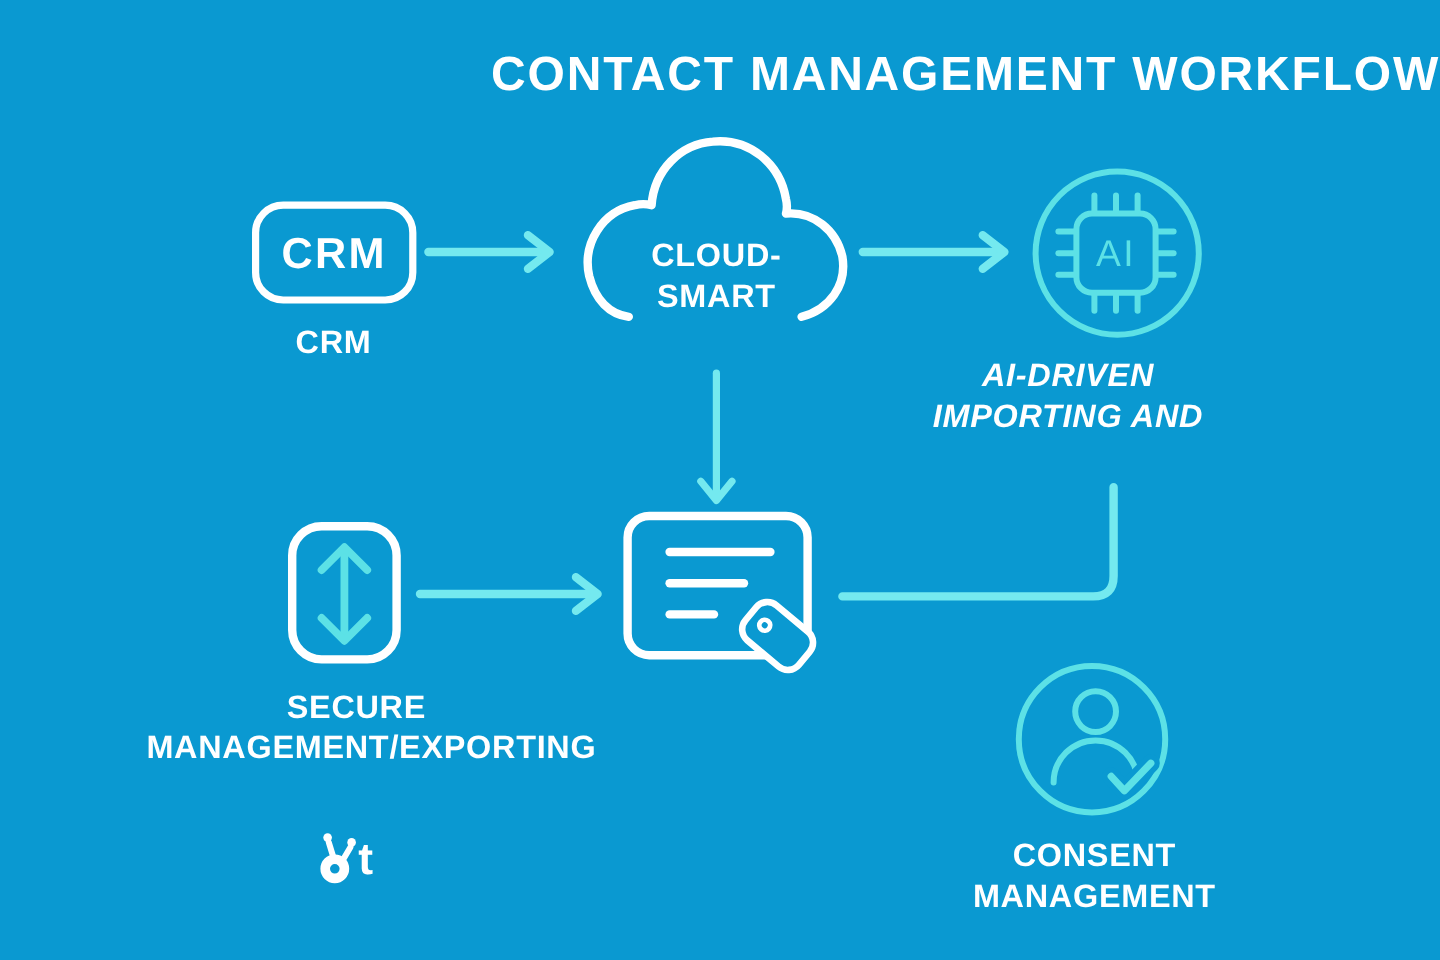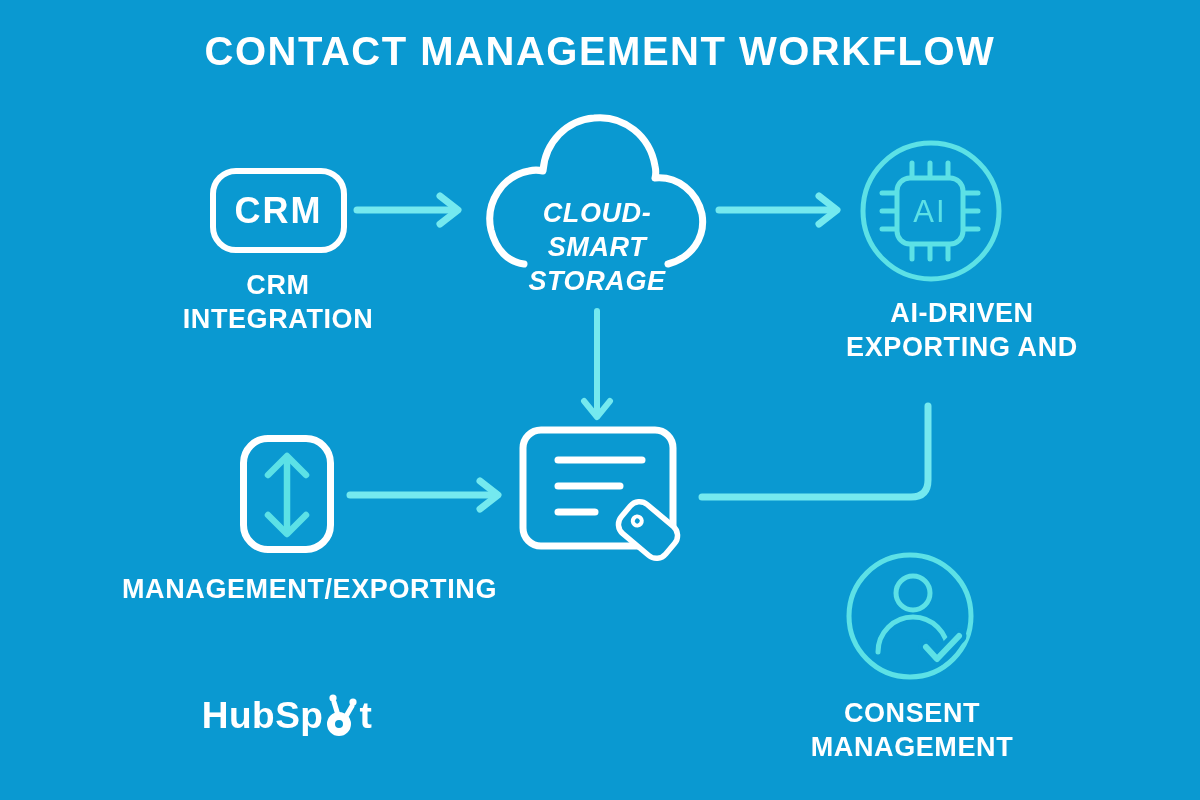--- a/index.html
+++ b/index.html
@@ -2,40 +2,40 @@
 <html><head>
 <meta charset="utf-8">
 <style>
   html,body { margin:0; padding:0; }
   .canvas {
     position:relative; width:1200px; height:800px;
     background:#0A99D1; overflow:hidden;
     font-family:"Liberation Sans", sans-serif;
   }
   .title {
-    position:absolute; top:29px; left:0; width:1200px;
-    text-align:center; color:#FFFFFF; font-size:40px; font-weight:700;
+    position:absolute; top:40px; left:0; width:1200px;
+    text-align:right; color:#FFFFFF; font-size:40px; font-weight:700;
     letter-spacing:1.5px;
   }
   .label {
     position:absolute; color:#FFFFFF; font-weight:700; font-size:27px;
     line-height:34px; text-align:center; letter-spacing:0.6px; white-space:nowrap;
   }
   .abs { position:absolute; }
   .crm-box {
     position:absolute; left:210px; top:168px; width:137px; height:85px;
     border:6px solid #FFFFFF; border-radius:26px; box-sizing:border-box;
     display:flex; align-items:center; justify-content:center;
     color:#FFFFFF; font-size:36px; font-weight:700; letter-spacing:2px;
   }
   .secure-box {
     position:absolute; left:240px; top:435px; width:94px; height:118px;
     border:7px solid #FFFFFF; border-radius:28px; box-sizing:border-box;
   }
-  .cloud-text { left:472px; top:196px; width:250px;font-style:italic; }
+  .cloud-text { left:472px; top:196px; width:250px; }
   svg { display:block; }
   .stroke-w { stroke:#FFFFFF; fill:none; stroke-linecap:round; stroke-linejoin:round; }
   .stroke-c { stroke:#5CE1E6; fill:none; stroke-linecap:round; stroke-linejoin:round; }
   .stroke-a { stroke:#74E9EF; fill:none; stroke-linecap:round; stroke-linejoin:round; }
   .stroke-bg { stroke:#0A99D1; fill:none; stroke-linecap:round; stroke-linejoin:round; }
   .chip-text {
     fill:#5CE1E6; font-family:"Liberation Sans", sans-serif;
     font-size:31px; font-weight:400; letter-spacing:2px;
   }
   .logo {
@@ -51,21 +51,20 @@
 
 <div class="canvas">
 
   <div class="title">CONTACT MANAGEMENT WORKFLOW</div>
 
   <div class="crm-box">
     <span>CRM</span>
   </div>
   <div class="label" style="left:128px; top:268px; width:300px;">
     <div>CRM</div>
-    <div>INTEGRATION</div>
   </div>
 
   <svg class="abs" style="left:352px; top:188px;" width="120" height="44" viewBox="0 0 120 44">
     <line class="stroke-a" x1="5" y1="22" x2="103" y2="22" stroke-width="7"></line>
     <path class="stroke-a" d="M 88 8 L 106 22 L 88 36" stroke-width="7"></path>
   </svg>
 
   <svg class="abs" style="left:472px; top:108px;" width="250" height="190" viewBox="0 0 250 190">
     <path class="stroke-w" stroke-width="7" d="
       M 52 156
@@ -74,21 +73,20 @@
       C 61 62, 67 62, 71 63
       C 73 34, 95 12, 122 10
       C 152 7, 178 28, 183 58
       C 184 62, 184 66, 183 70
       C 206 68, 225 84, 230 106
       C 234 130, 219 150, 196 156"></path>
   </svg>
   <div class="label cloud-text">
     <div>CLOUD-</div>
     <div>SMART</div>
-    <div>STORAGE</div>
   </div>
 
   <svg class="abs" style="left:714px; top:188px;" width="140" height="44" viewBox="0 0 140 44">
     <line class="stroke-a" x1="5" y1="22" x2="120" y2="22" stroke-width="7"></line>
     <path class="stroke-a" d="M 105 8 L 123 22 L 105 36" stroke-width="7"></path>
   </svg>
 
   <svg class="abs" style="left:858px; top:138px;" width="148" height="148" viewBox="0 0 148 148">
     <circle class="stroke-c" cx="73" cy="73" r="68" stroke-width="5"></circle>
     <rect class="stroke-c" x="39" y="40" width="66" height="66" rx="13" stroke-width="5"></rect>
@@ -101,41 +99,42 @@
         <line x1="90" y1="108" x2="90" y2="121"></line>
       <line x1="37" y1="55" x2="24" y2="55"></line>
         <line x1="37" y1="73" x2="24" y2="73"></line>
         <line x1="37" y1="91" x2="24" y2="91"></line>
       <line x1="107" y1="55" x2="120" y2="55"></line>
         <line x1="107" y1="73" x2="120" y2="73"></line>
         <line x1="107" y1="91" x2="120" y2="91"></line>
     </g>
     <text class="chip-text" x="72" y="84" text-anchor="middle">AI</text>
   </svg>
-  <div class="label" style="left:812px; top:296px; width:300px;">
+  <div class="label" style="left:740px; top:296px; width:300px;font-style:italic;">
     <div>AI-DRIVEN</div>
-    <div>EXPORTING AND</div>
+    <div>IMPORTING AND</div>
   </div>
 
   <svg class="abs" style="left:577px; top:305px;" width="40" height="125" viewBox="0 0 40 125">
     <line class="stroke-a" x1="20" y1="6" x2="20" y2="108" stroke-width="6"></line>
     <path class="stroke-a" d="M 7 96 L 20 112 L 33 96" stroke-width="6"></path>
   </svg>
 
   <svg class="abs" style="left:690px; top:398px;" width="250" height="112" viewBox="0 0 250 112">
     <path class="stroke-a" d="M 238 8 L 238 82 Q 238 99 221 99 L 12 99" stroke-width="7"></path>
   </svg>
 
   <div class="secure-box"></div>
   <svg class="abs" style="left:261px; top:450px;" width="52" height="90" viewBox="0 0 52 90">
     <line class="stroke-c" x1="26" y1="10" x2="26" y2="80" stroke-width="6.5"></line>
     <path class="stroke-c" d="M 7 25 L 26 6 L 45 25" stroke-width="6.5"></path>
     <path class="stroke-c" d="M 7 65 L 26 84 L 45 65" stroke-width="6.5"></path>
   </svg>
   <div class="label" style="left:122px; top:572px; width:350px;">
+    <div>SECURE</div>
     <div>MANAGEMENT/EXPORTING</div>
   </div>
 
   <svg class="abs" style="left:344px; top:473px;" width="170" height="44" viewBox="0 0 170 44">
     <line class="stroke-a" x1="6" y1="22" x2="150" y2="22" stroke-width="7"></line>
     <path class="stroke-a" d="M 136 8 L 154 22 L 136 36" stroke-width="7"></path>
   </svg>
 
   <svg class="abs" style="left:515px; top:422px;" width="180" height="150" viewBox="0 0 180 150">
     <rect class="stroke-w" x="8" y="8" width="150" height="116" rx="18" stroke-width="7"></rect>
@@ -156,21 +155,20 @@
     <path class="stroke-c" d="M 33 102 A 35 35 0 0 1 103 102" stroke-width="5"></path>
     <path class="stroke-bg" d="M 81 97 L 92 109 L 114 86" stroke-width="15"></path>
     <path class="stroke-c" d="M 81 97 L 92 109 L 114 86" stroke-width="6"></path>
   </svg>
   <div class="label" style="left:762px; top:696px; width:300px;">
     <div>CONSENT</div>
     <div>MANAGEMENT</div>
   </div>
 
   <div class="logo">
-    <span>HubSp</span>
     <svg class="sprocket" width="34" height="46" viewBox="0 0 34 46">
       <circle cx="15" cy="32" r="8" fill="none" stroke="#FFFFFF" stroke-width="8"></circle>
       <line x1="14" y1="23" x2="10" y2="10" stroke="#FFFFFF" stroke-width="5" stroke-linecap="round"></line>
       <circle cx="9" cy="6" r="3.6" fill="#FFFFFF"></circle>
       <line x1="21" y1="26" x2="28" y2="14" stroke="#FFFFFF" stroke-width="5" stroke-linecap="round"></line>
       <circle cx="29" cy="10" r="3.6" fill="#FFFFFF"></circle>
     </svg>
     <span>t</span>
   </div>
 

